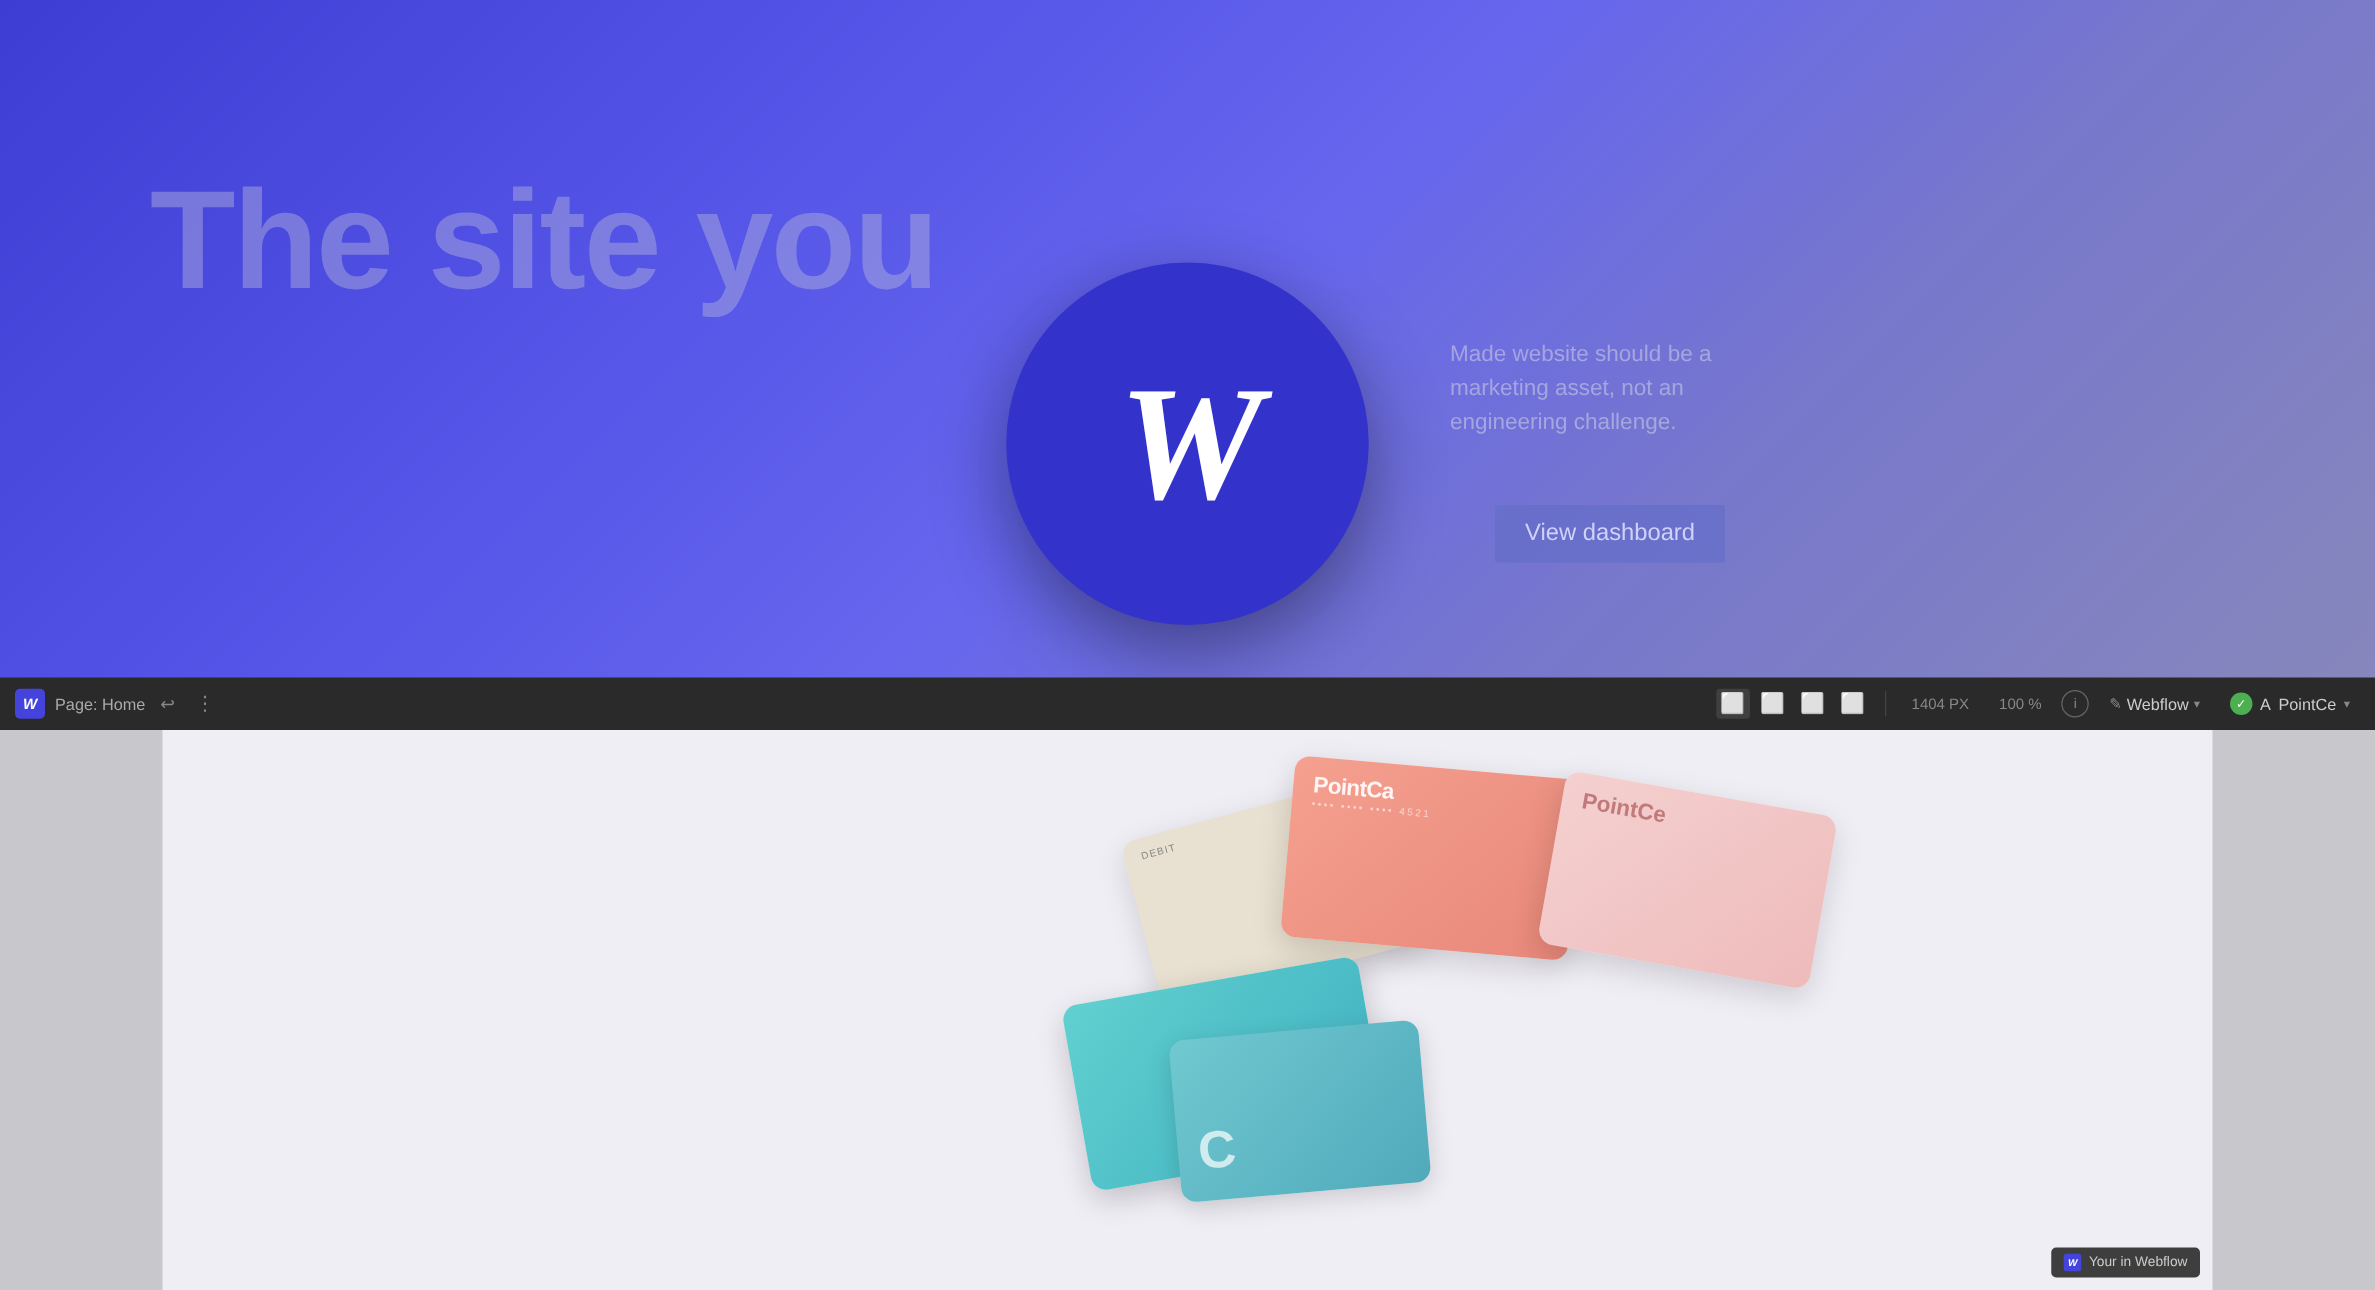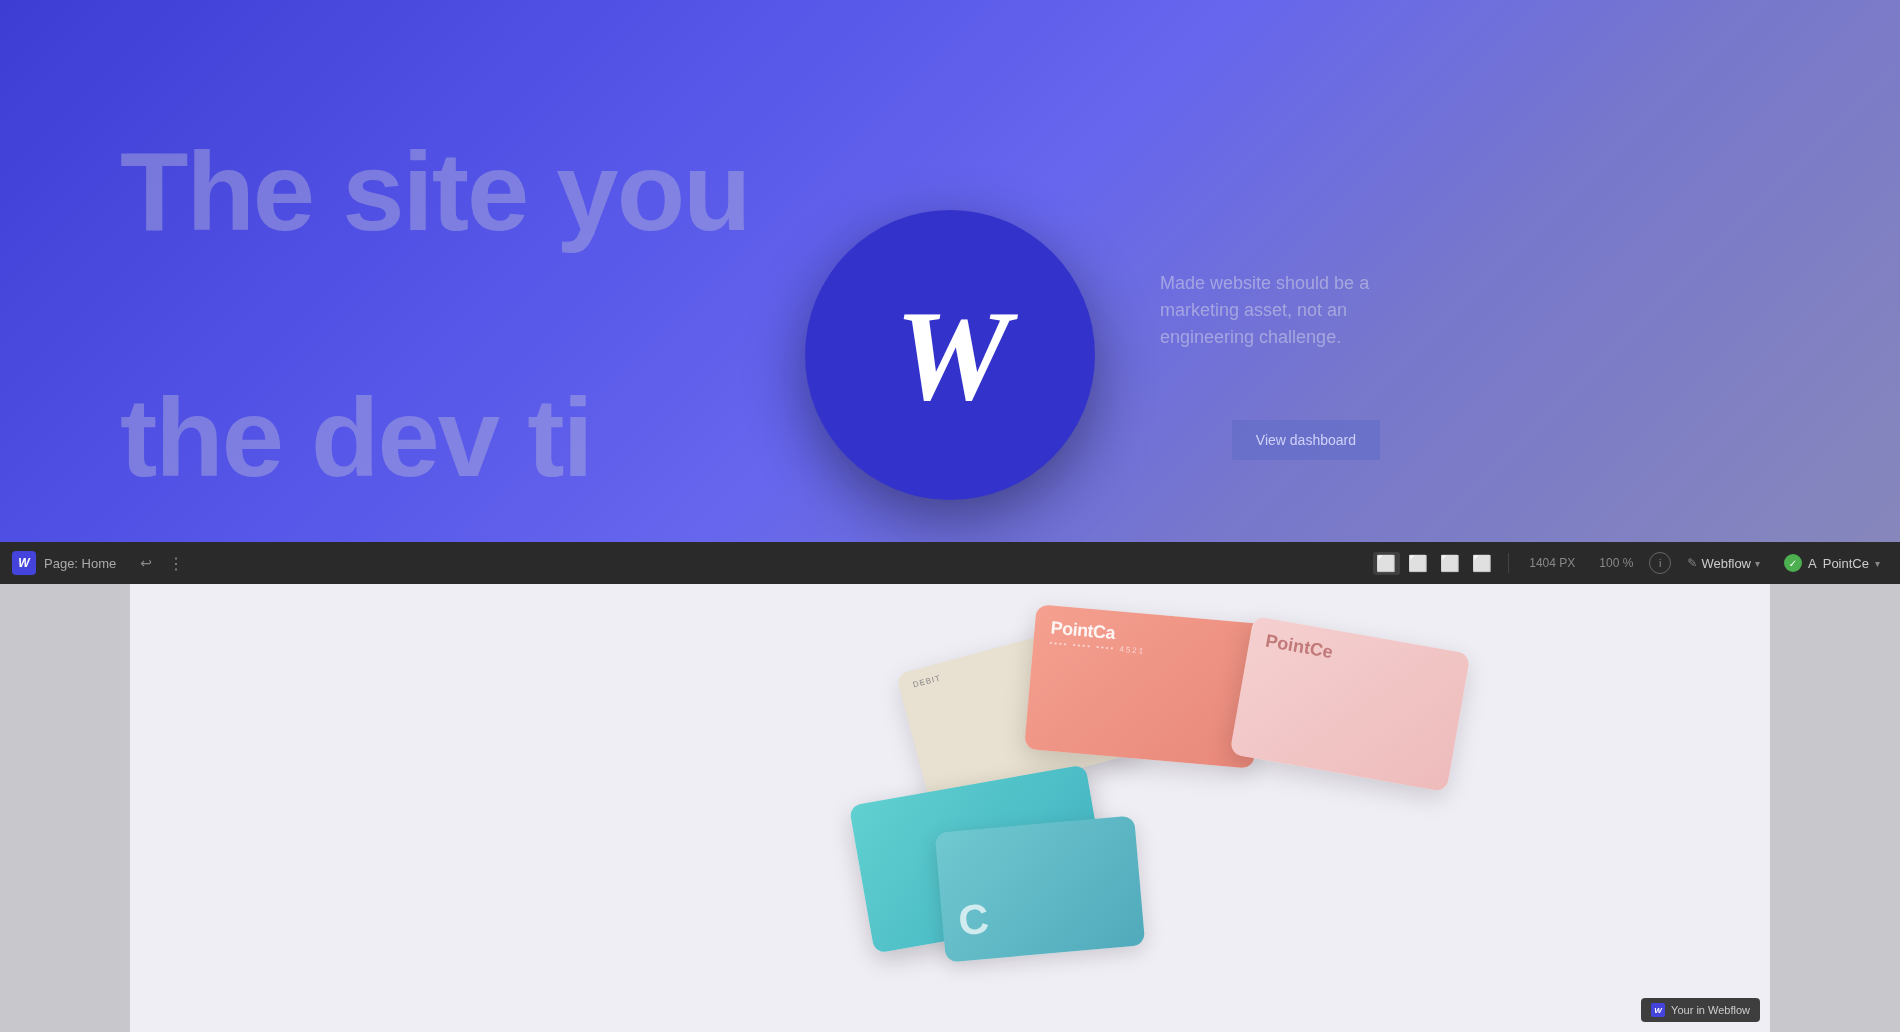--- a/index.html
+++ b/index.html
@@ -45,28 +45,28 @@
       right: 520px;
       z-index: 1;
       color: rgba(200, 200, 230, 0.6);
       font-size: 18px;
       line-height: 1.5;
       max-width: 220px;
     }
 
     .view-dashboard-btn {
       position: absolute;
-      top: 420px;
+      top: 404px;
       right: 520px;
       z-index: 1;
       background: rgba(100, 110, 200, 0.7);
       color: rgba(220, 220, 255, 0.9);
       border: none;
       padding: 12px 24px;
-      font-size: 14px;
+      font-size: 19px;
       cursor: pointer;
       border-radius: 2px;
     }
 
     
     .webflow-logo-circle {
       position: absolute;
       top: 210px;
       left: 50%;
       transform: translateX(-50%);
@@ -117,21 +117,21 @@
       color: white;
       font-size: 12px;
       font-weight: bold;
       font-style: italic;
       flex-shrink: 0;
     }
 
     .toolbar-page {
       color: #aaa;
       font-size: 13px;
-      margin-right: 16px;
+      margin-right: 4px;
     }
 
     .toolbar-back-icon {
       color: #888;
       font-size: 14px;
       cursor: pointer;
     }
 
     .toolbar-dots {
       color: #888;
@@ -418,21 +418,20 @@
   </style>
 </head>
 <body>
 
 <div class="hero-background"></div>
 
 <div class="hero-text">
   <div class="hero-headline">
     <span>The site you</span><br>
     <br>
-    <span>the dev ti</span>
   </div>
 </div>
 
 <div class="hero-sidebar-text">Made website should be a marketing asset, not an engineering challenge.</div>
 
 <button class="view-dashboard-btn">View dashboard</button>
 
 <div class="webflow-logo-circle">
   <span class="webflow-w">W</span>
 </div>

